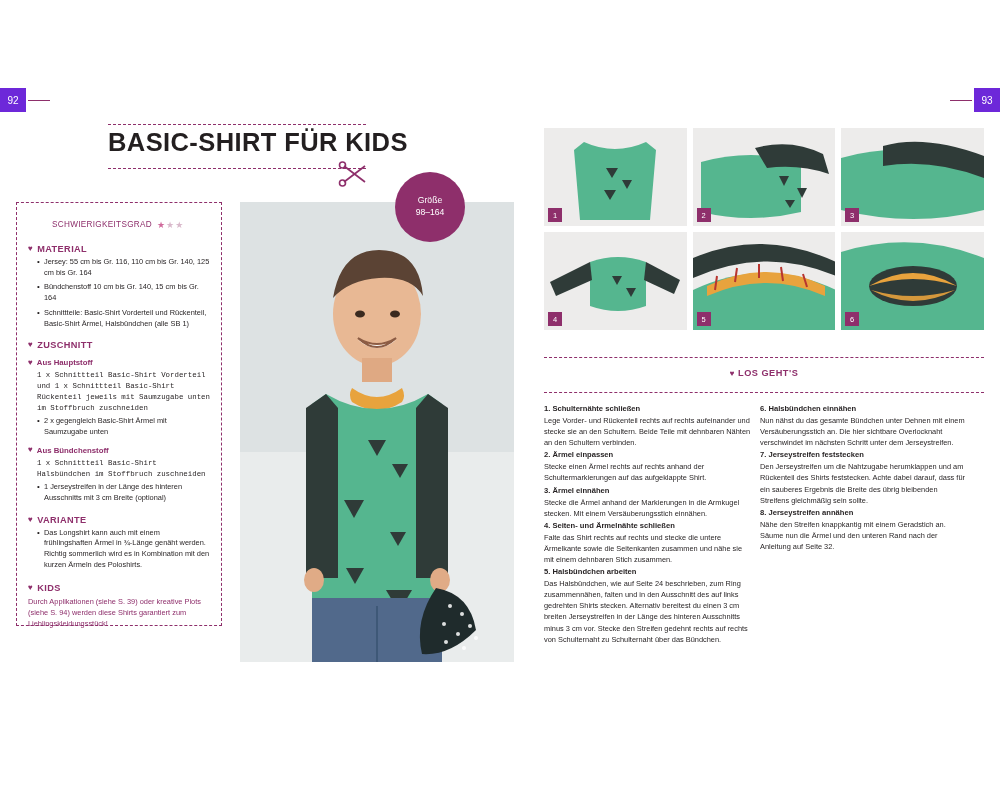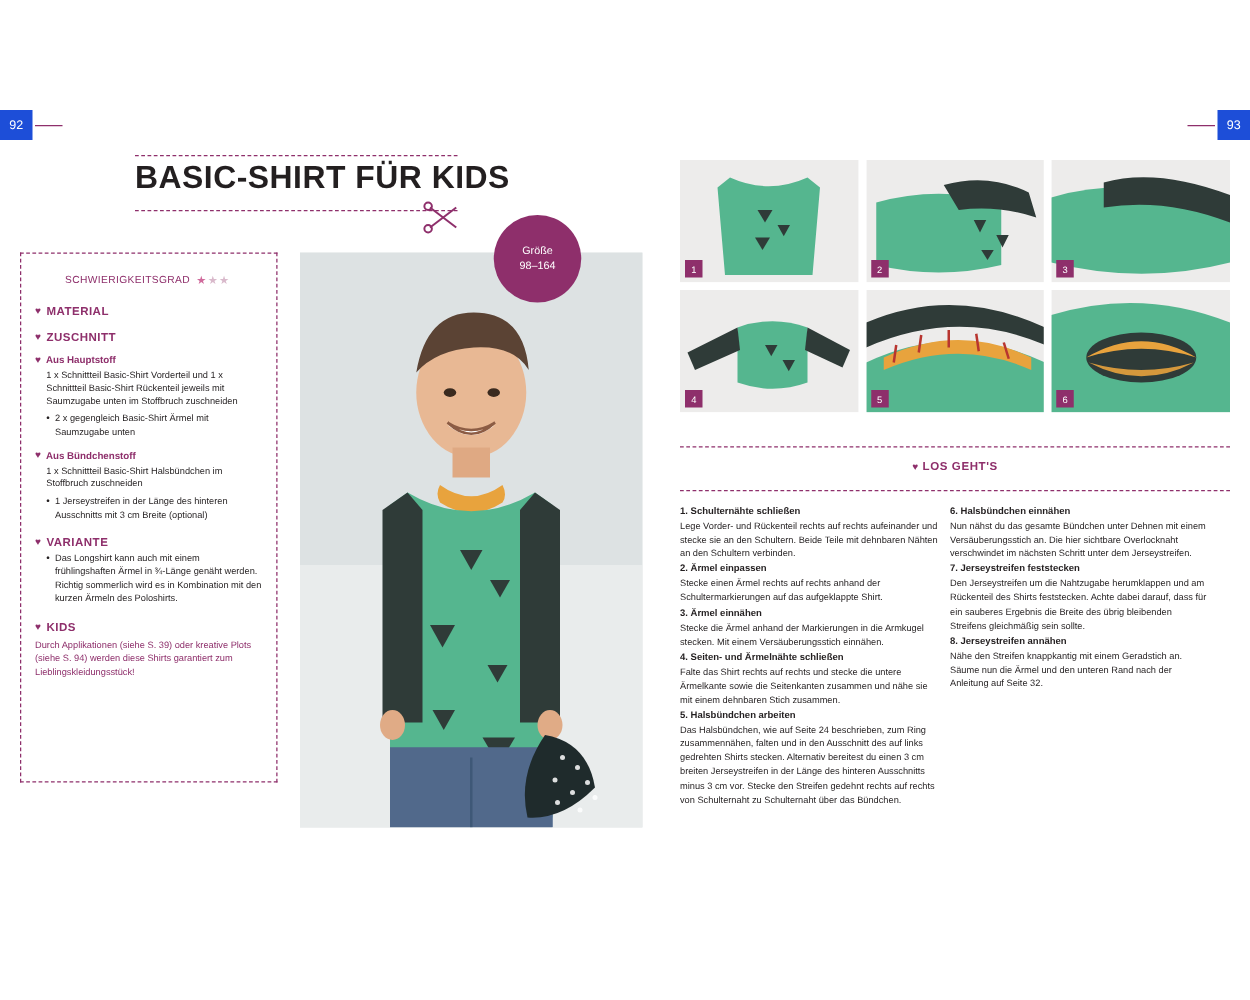--- a/index.html
+++ b/index.html
@@ -5,21 +5,21 @@
   html,body{margin:0;padding:0;}
   body{
     width:1000px;height:800px;background:#ffffff;
     font-family:"Liberation Sans", sans-serif;
     color:#231f20;overflow:hidden;position:relative;
   }
   .page{position:absolute;inset:0;}
 
   
   .pagenum{
-    position:absolute;width:26px;height:24px;background:#1d4ed8;color:#fff;
+    position:absolute;width:26px;height:24px;background:#6d28d9;color:#fff;
     font-size:10px;display:flex;align-items:center;justify-content:center;
     font-family:"Liberation Sans",sans-serif;
   }
   .pagenum.left{left:0;top:88px;}
   .pagenum.right{right:0;top:88px;}
   .pnum-rule{position:absolute;top:100px;height:1px;background:#8e2f6b;}
   .pnum-rule.left{left:28px;width:22px;}
   .pnum-rule.right{right:28px;width:22px;}
 
   
@@ -49,21 +49,21 @@
     color:#8e2f6b;font-weight:bold;font-size:9.2px;letter-spacing:.4px;margin-top:11px;
     display:flex;align-items:center;gap:4px;
   }
   .heart{color:#8e2f6b;font-size:8px;line-height:1;}
   .sub-head{color:#8e2f6b;font-weight:bold;font-size:7.8px;margin-top:8px;display:flex;gap:4px;align-items:center;}
   ul.bullets{margin:3px 0 0 0;padding-left:9px;list-style:none;}
   ul.bullets li{
     font-size:7.4px;line-height:1.45;margin-bottom:4px;position:relative;padding-left:7px;color:#231f20;
   }
   ul.bullets li:before{content:"•";position:absolute;left:0;top:-1px;color:#231f20;font-size:8px;}
-  .plain-p{font-size:7.4px;line-height:1.45;margin:3px 0 0 9px;}
+  .plain-p{font-size:7.4px;line-height:1.45;margin:3px 0 0 9px;font-family:Liberation Mono, monospace;}
   .tip-head{color:#8e2f6b;font-weight:bold;font-size:9.2px;letter-spacing:.4px;margin-top:12px;display:flex;gap:4px;align-items:center;}
   .tip-body{color:#8e2f6b;font-size:7.4px;line-height:1.5;margin-top:3px;}
 
   
   .photo{
     position:absolute;left:240px;top:202px;width:274px;height:460px;
     background:#dfe3e6;overflow:hidden;
   }
   .badge{
     position:absolute;left:395px;top:172px;width:70px;height:70px;border-radius:50%;
@@ -117,20 +117,25 @@
   <div class="infobox">
     <div class="infobox-inner">
       <div>
         <span class="diff-label">SCHWIERIGKEITSGRAD</span><span class="stars"><span class="star-on">★</span><span class="star-off">★</span><span class="star-off">★</span></span>
       </div>
 
       <div class="sec-head">
         <span class="heart">♥</span>
         <span>MATERIAL</span>
       </div>
+      <ul class="bullets">
+        <li>Jersey: 55 cm bis Gr. 116, 110 cm bis Gr. 140, 125 cm bis Gr. 164</li>
+        <li>Bündchenstoff 10 cm bis Gr. 140, 15 cm bis Gr. 164</li>
+        <li>Schnittteile: Basic-Shirt Vorderteil und Rückenteil, Basic-Shirt Ärmel, Halsbündchen (alle SB 1)</li>
+      </ul>
 
       <div class="sec-head">
         <span class="heart">♥</span>
         <span>ZUSCHNITT</span>
       </div>
 
       <div class="sub-head">
         <span class="heart">♥</span>
         <span>Aus Hauptstoff</span>
       </div>

